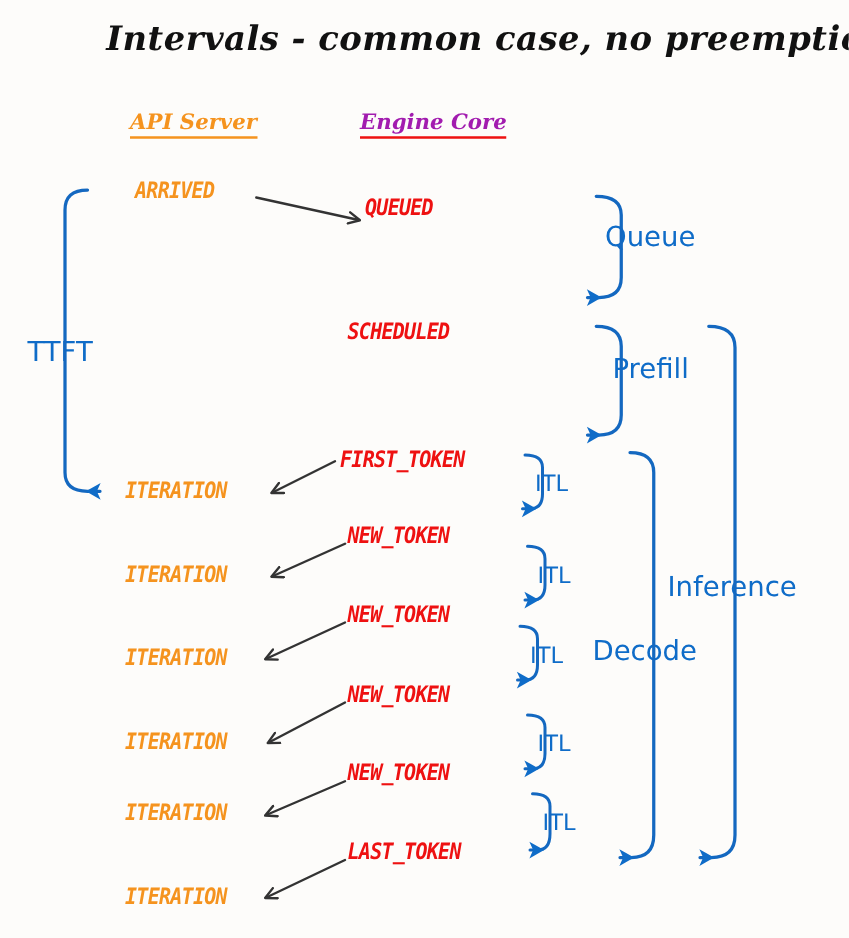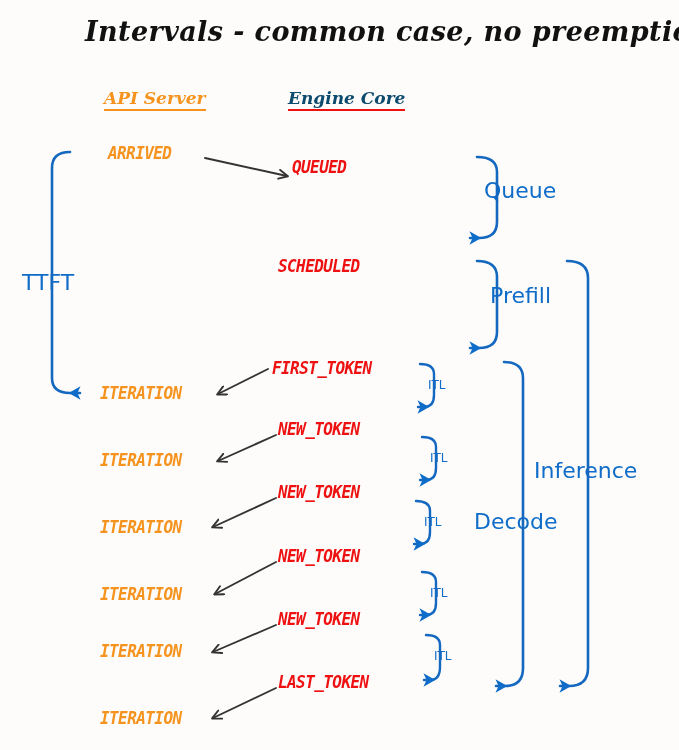--- a/index.html
+++ b/index.html
@@ -21,40 +21,40 @@
     font-size:27px;color:#111111;
     letter-spacing:.4px;
   }
   
   .colhead{
     font-family:"DejaVu Serif", serif;
     font-style:italic;font-weight:bold;font-size:17px;
     padding-bottom:2px;
   }
   .colhead.api{color:#f5931e;border-bottom:2px solid #f5931e;}
-  .colhead.engine{color:#0c4a6e;border-bottom:2px solid #ee1111;}
+  .colhead.engine{color:#a21caf;border-bottom:2px solid #ee1111;}
 
   
   .state{
     font-family:"DejaVu Sans Mono", monospace;
     font-style:italic;font-weight:bold;
     font-size:17px;
     letter-spacing:-0.6px;
     transform:scale(.94,1.06);
     transform-origin:left center;
   }
   .state.orange{color:#f5931e;}
   .state.red{color:#ee1111;}
 
   
   .blabel{
     font-family:"DejaVu Sans", sans-serif;
     font-size:22px;color:#0f6cc8;font-weight:400;
   }
-  .blabel.small{font-size:12px;}
+  .blabel.small{font-size:18px;}
 </style>
 </head>
 <body>
 
 <div id="stage">
 
   <div class="txt title" style="left:85px;top:18px;">Intervals - common case, no preemptions</div>
 
   <div class="txt colhead api" style="left:104px;top:90px;text-align:center;">API Server</div>
   <div class="txt colhead engine" style="left:288px;top:90px;">Engine Core</div>

